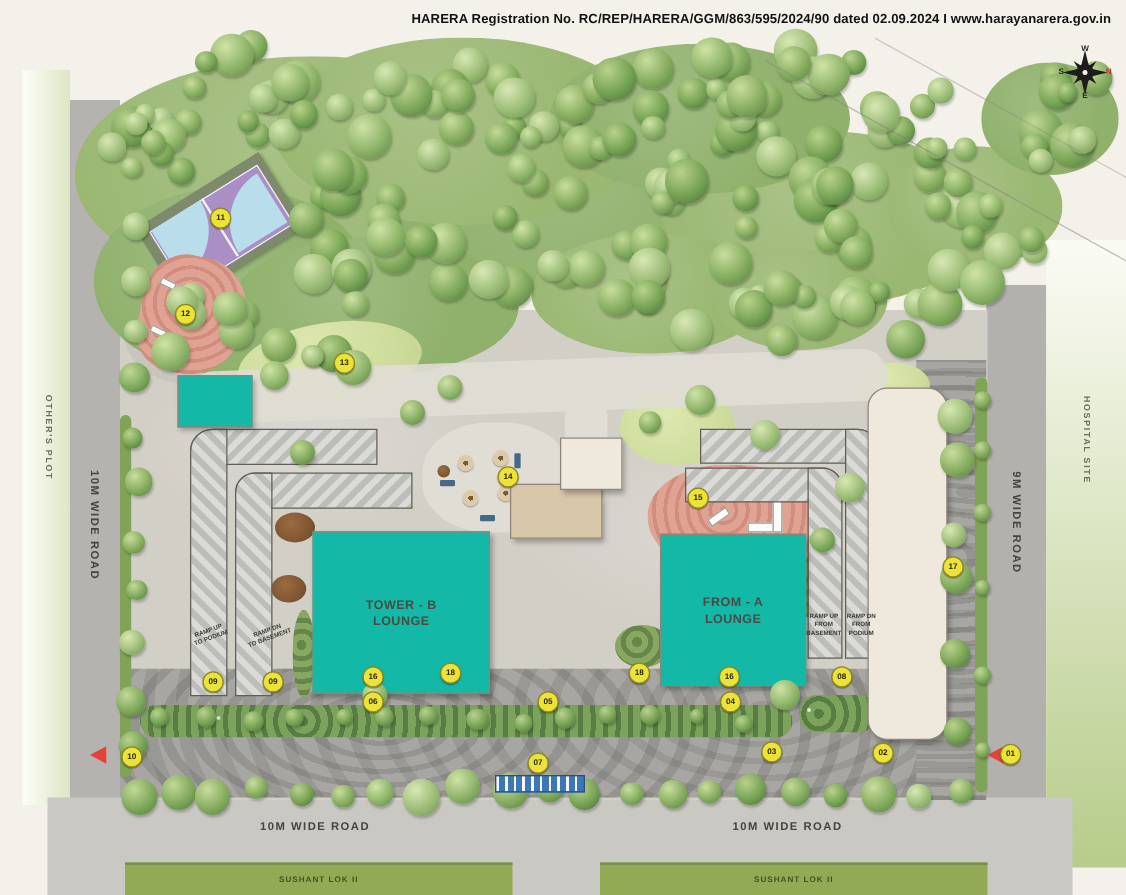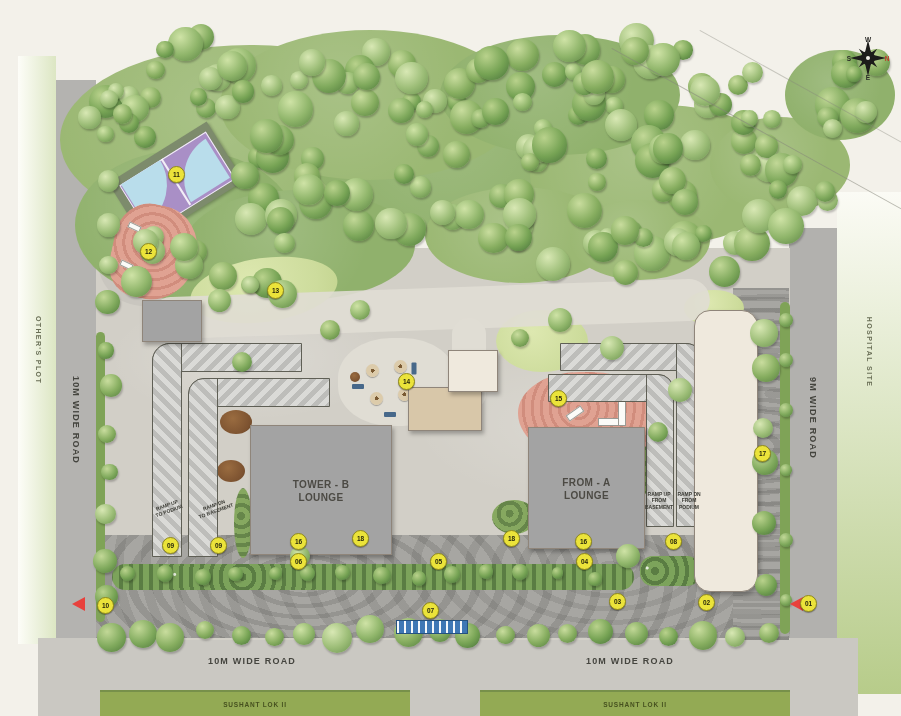--- a/index.html
+++ b/index.html
@@ -81,21 +81,21 @@
   }
   .whitepiece{position:absolute;background:#fbfbf8;border:1px solid #9a9a94;z-index:5;}
   .umbrella{position:absolute;width:13px;height:13px;border-radius:50%;z-index:5;
     background:radial-gradient(circle, #7a5a33 0 2px, #dccbaa 2px 5px, #c9b globalization
 892 6px);}
   .umbrella{background:radial-gradient(circle, #7a5a33 0 2px, #dccbaa 2px);box-shadow:0 1px 1px rgba(0,0,0,.3);}
   .bench{position:absolute;width:12px;height:5px;background:#47688a;z-index:5;border-radius:1px;}
   .planter{position:absolute;border-radius:50%;z-index:4;background:radial-gradient(circle at 40% 35%, #9a6c40, #7c5230 70%, #60401f);}
   
   .bldg{
-    position:absolute;z-index:5;background:#a3a3a3;border:1px solid #8f857a;
+    position:absolute;z-index:5;background:#14b8a6;border:1px solid #8f857a;
     box-shadow:2px 3px 4px rgba(0,0,0,.28);
   }
   .bldg.club{background:#d8c7a9;}
   .bldg.pale{background:#efe9dd;}
   .ramp{
     position:absolute;z-index:5;border:1px solid #5f5f55;
     background:repeating-linear-gradient(135deg, #dadad7 0 5px, #bdbdba 5px 10px);
   }
   .ramp.v{background:repeating-linear-gradient(45deg, #dadad7 0 5px, #bdbdba 5px 10px);}
   
@@ -524,20 +524,21 @@
       <div class="marker" style="left: 267px; top: 282px;">13</div>
       <div class="marker" style="left: 398px; top: 373px;">14</div>
       <div class="marker" style="left: 550px; top: 390px;">15</div>
       <div class="marker" style="left: 290px; top: 533px;">16</div>
       <div class="marker" style="left: 575px; top: 533px;">16</div>
       <div class="marker" style="left: 754px; top: 445px;">17</div>
       <div class="marker" style="left: 352px; top: 530px;">18</div>
       <div class="marker" style="left: 503px; top: 530px;">18</div>
     </div>
 
+  <div class="abs hdr">HARERA Registration No. RC/REP/HARERA/GGM/863/595/2024/90 dated 02.09.2024 I www.harayanarera.gov.in</div>
   <div class="abs roadlbl vert" style="left:76px;top:420px;">10M WIDE ROAD</div>
   <div class="abs roadlbl vert" style="left:813px;top:418px;">9M WIDE ROAD</div>
   <div class="abs roadlbl" style="left:252px;top:661px;">10M WIDE ROAD</div>
   <div class="abs roadlbl" style="left:630px;top:661px;">10M WIDE ROAD</div>
   <div class="abs sidelbl" style="left:38px;top:350px;">OTHER'S PLOT</div>
   <div class="abs sidelbl" style="left:869px;top:352px;">HOSPITAL SITE</div>
   <div class="abs blocklbl" style="left:255px;top:704px;">SUSHANT LOK II</div>
   <div class="abs blocklbl" style="left:635px;top:704px;">SUSHANT LOK II</div>
 
   <div class="abs compass">

